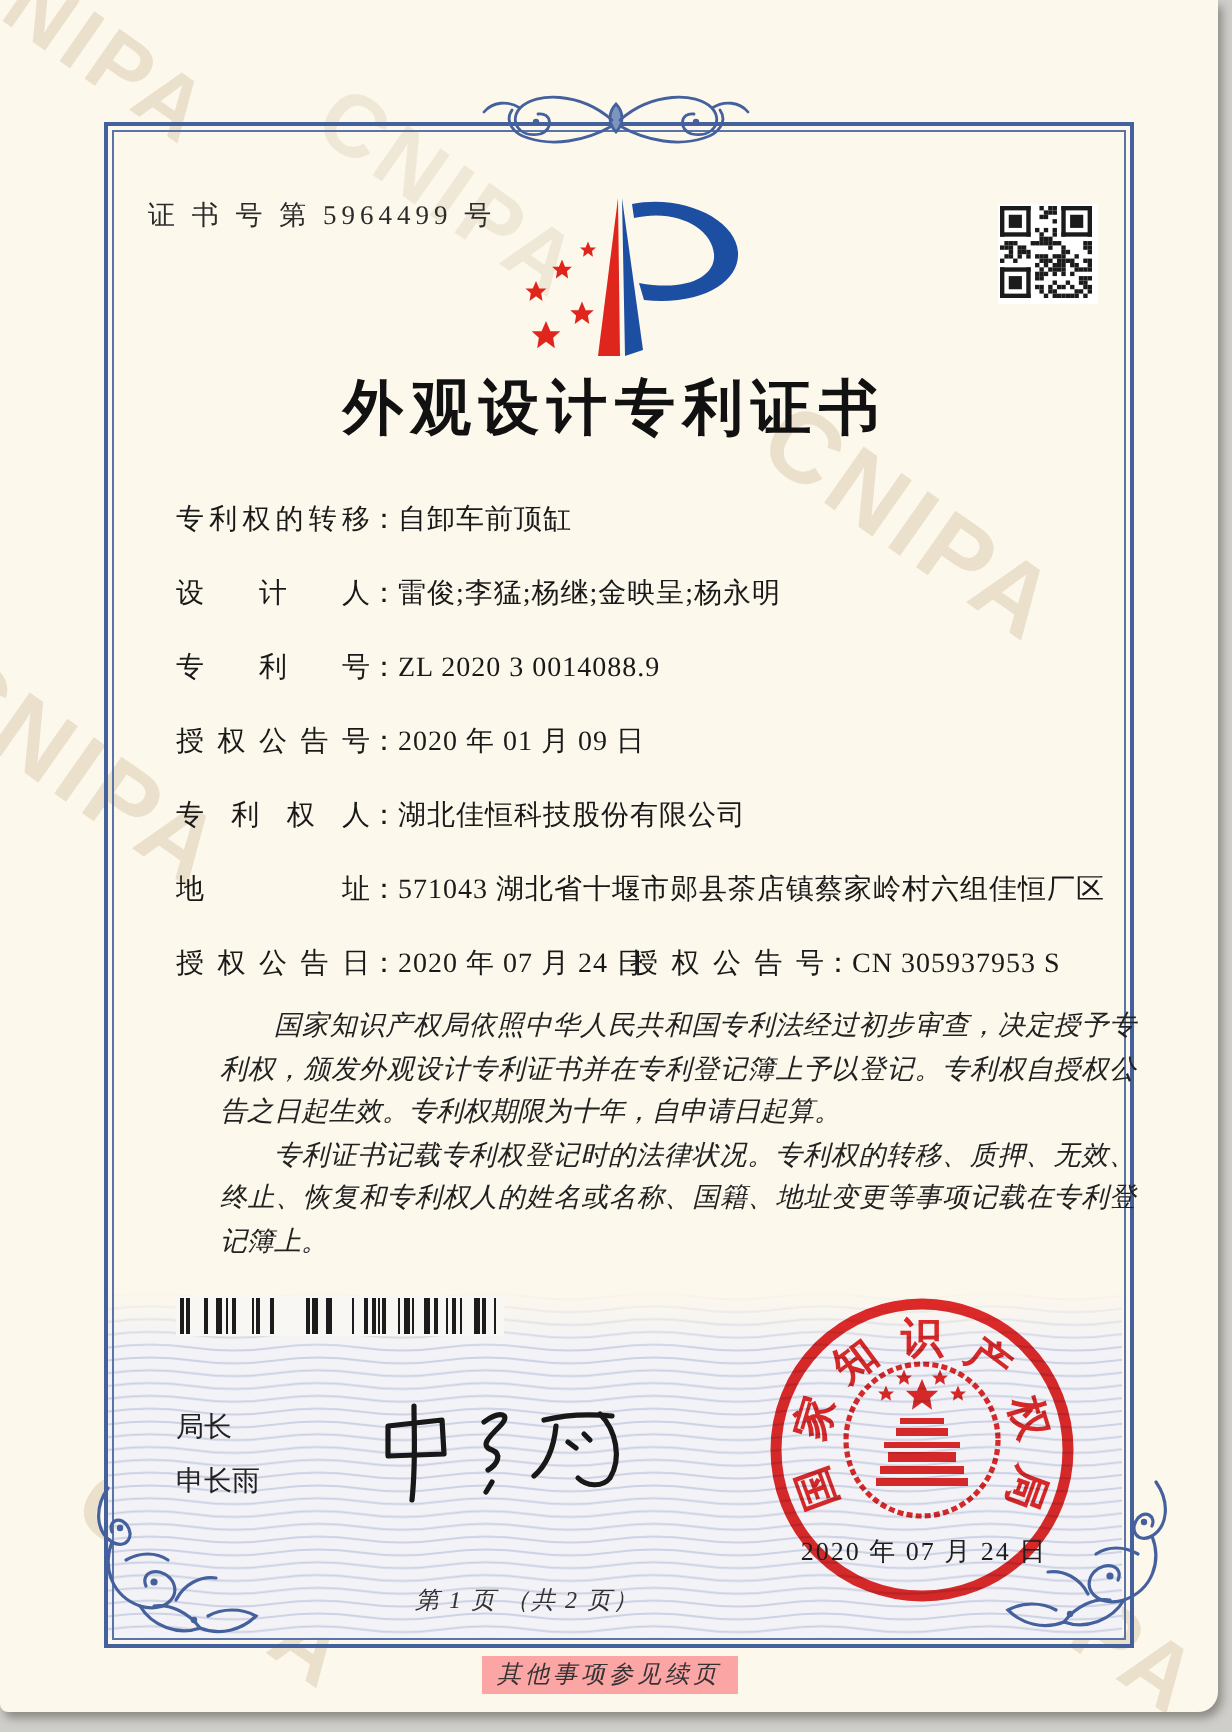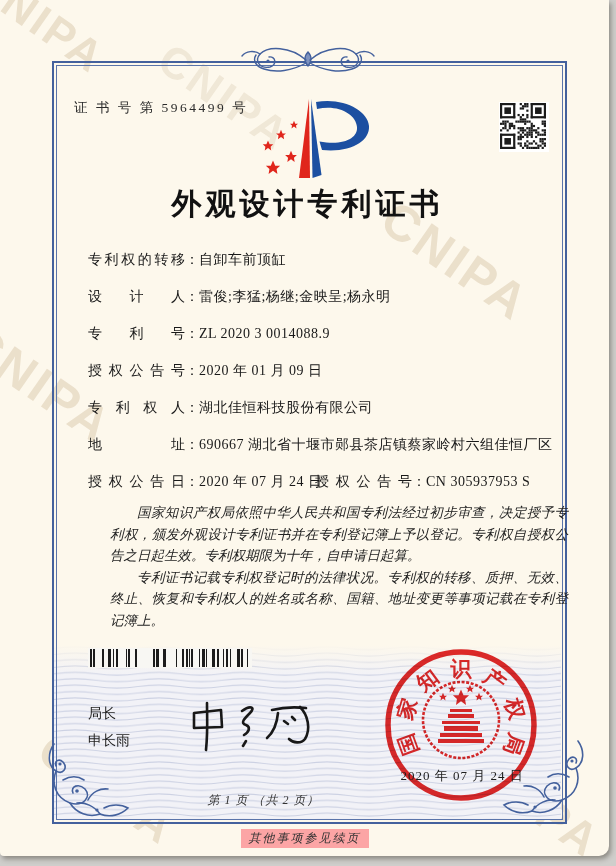--- a/index.html
+++ b/index.html
@@ -308,21 +308,21 @@
       <div class="frow r3">
         <span class="flabel">专利号</span><span class="fcolon">：</span><span class="fvalue">ZL 2020 3 0014088.9</span>
       </div>
       <div class="frow r4">
         <span class="flabel">授权公告号</span><span class="fcolon">：</span><span class="fvalue">2020 年 01 月 09 日</span>
       </div>
       <div class="frow r5">
         <span class="flabel">专利权人</span><span class="fcolon">：</span><span class="fvalue">湖北佳恒科技股份有限公司</span>
       </div>
       <div class="frow r6">
-        <span class="flabel">地址</span><span class="fcolon">：</span><span class="fvalue">690667 湖北省十堰市郧县茶店镇蔡家岭村六组佳恒厂区</span>
+        <span class="flabel">地址</span><span class="fcolon">：</span><span class="fvalue">571043 湖北省十堰市郧县茶店镇蔡家岭村六组佳恒厂区</span>
       </div>
       <div class="frow r7">
         <span class="flabel">授权公告日</span><span class="fcolon">：</span><span class="fvalue">2020 年 07 月 24 日</span>
         <span class="pair2">
           <span class="flabel">授权公告号</span><span class="fcolon">：</span><span class="fvalue">CN 305937953 S</span>
         </span>
       </div>
     </div>
 
     <div class="bodytext">

